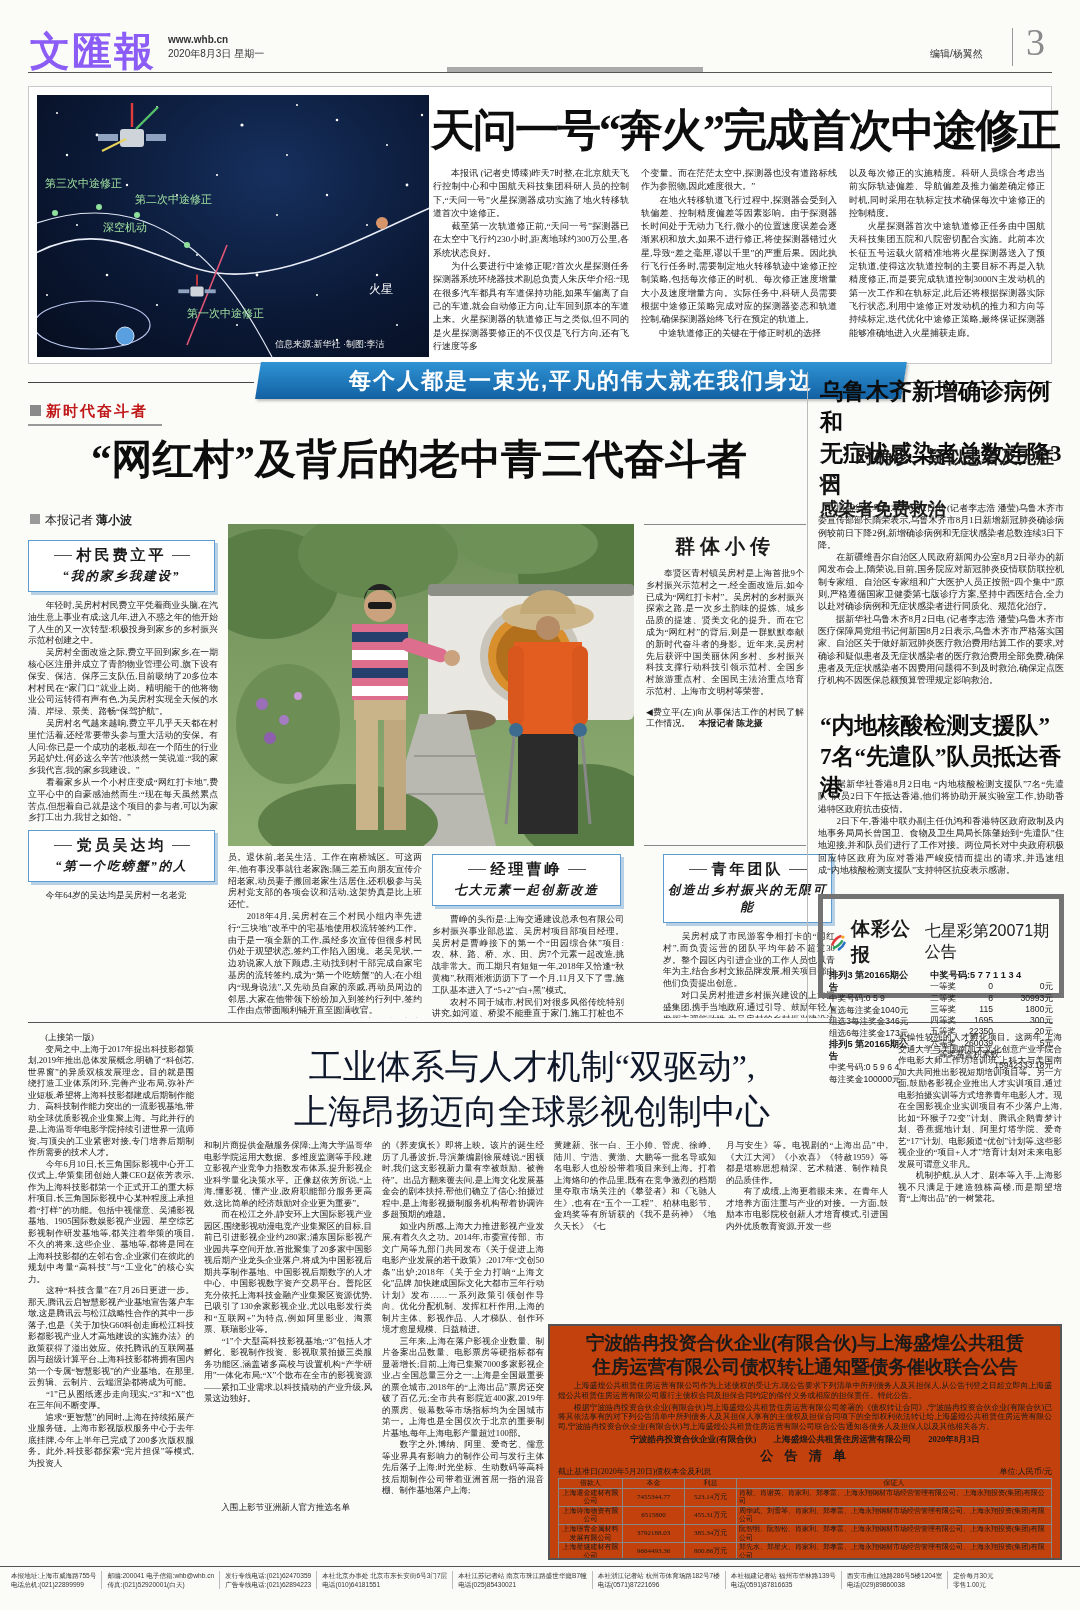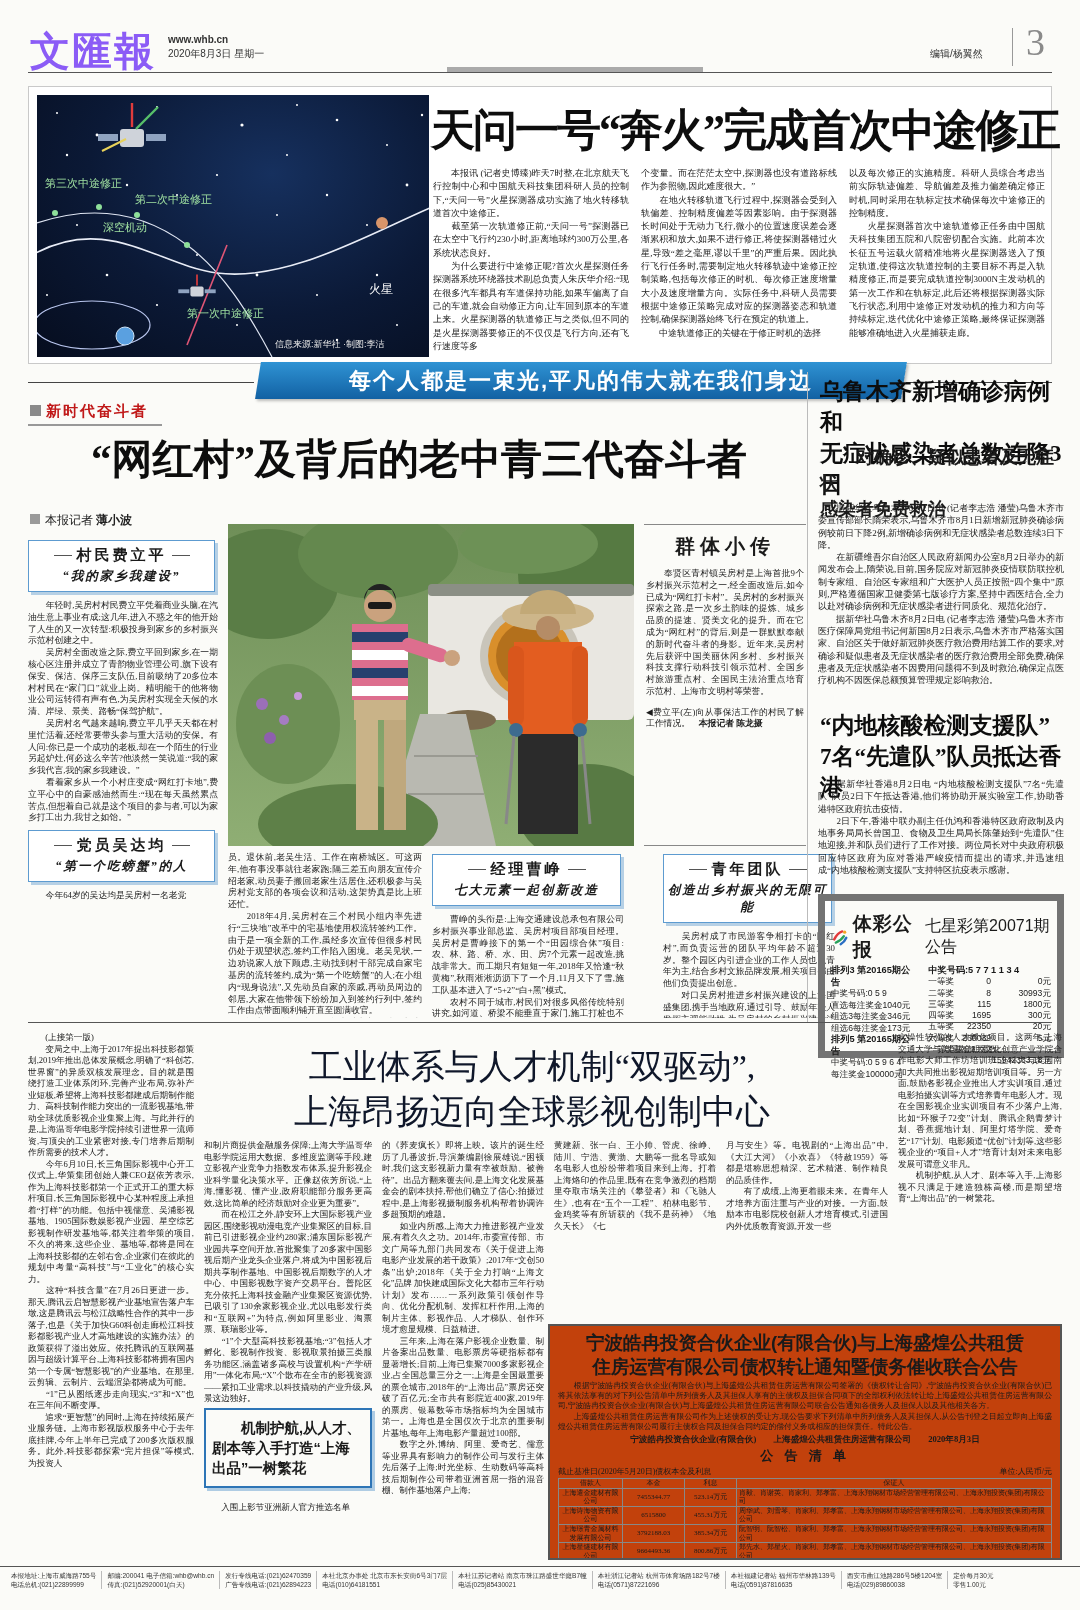--- a/index.html
+++ b/index.html
@@ -58,21 +58,21 @@
   .fbox .t2 { font-size:12.5px; font-weight:700; font-style:italic; letter-spacing:2px; margin-top:3px; }
   
   #right-divider { left:807px; top:372px; width:1px; height:650px; background:#bbb; }
   .rtitle { left:820px; width:242px; font-size:23px; font-weight:900; line-height:31px; white-space:pre-line; color:#0d0d0d; }
   #r1-title { top:376px; }
   #r1-sub { left:820px; top:444px; width:242px; font-size:18px; font-weight:700; line-height:26px; white-space:pre-line; }
   #r1-body { left:818px; top:502px; width:246px; height:202px; font-size:9px; line-height:12.3px; }
   #r2-title { top:710px; }
   #r2-body { left:818px; top:778px; width:246px; height:110px; font-size:9px; line-height:12.3px; }
   
-  #lottery { left:818px; top:894px; width:246px; height:164px; border:7px solid #737373; padding:10px 6px; font-family:"Liberation Sans",sans-serif; }
+  #lottery { left:818px; top:894px; width:246px; height:104px; border:5px solid #737373; padding:17px 6px; font-family:"Liberation Sans",sans-serif; }
   #lot-head { display:flex; align-items:center; gap:4px; }
   #lot-title { font-size:19px; font-weight:900; letter-spacing:1px; }
   #lot-cols { display:flex; gap:14px; margin-top:2px; }
   #lot-left { width:104px; font-size:8.6px; line-height:11.5px; }
   #lot-left .lb { font-weight:900; font-size:9.2px; }
   #lot-right { flex:1; font-size:8.6px; line-height:11.3px; }
   #lot-right .lb { font-weight:900; font-size:9.2px; }
   .lot-row { display:flex; }
   .lot-row span:nth-child(1){ width:34px; }
   .lot-row span:nth-child(2){ flex:1; text-align:right; padding-right:8px; }
@@ -393,37 +393,36 @@
 　　变局之中,上海于2017年提出科技影都策划,2019年推出总体发展概念,明确了“科创芯,世界窗”的异质双核发展理念。目的就是围绕打造工业体系闭环,完善产业布局,弥补产业短板,希望将上海科技影都建成后期制作能力、高科技制作能力突出的一流影视基地,带动全球优质影视企业集聚上海。与此并行的是,上海温哥华电影学院持续引进世界一流师资,与顶尖的工业紧密对接,专门培养后期制作所需要的技术人才。
 　　今年6月10日,长三角国际影视中心开工仪式上,华策集团创始人兼CEO赵依芳表示,作为上海科技影都第一个正式开工的重大标杆项目,长三角国际影视中心某种程度上承担着“打样”的功能。包括中视儒意、吴浦影视基地、1905国际数娱影视产业园、星空综艺影视制作研发基地等,都关注着华策的项目,不久的将来,这些企业、基地等,都将是同在上海科技影都的左邻右舍,企业家们在彼此的规划中考量“高科技”与“工业化”的核心实力。
 　　这种“科技含量”在7月26日更进一步。那天,腾讯云启智慧影视产业基地宣告落户车墩,这是腾讯云与松江战略性合作的其中一步落子,也是《关于加快G60科创走廊松江科技影都影视产业人才高地建设的实施办法》的政策获得了溢出效应。依托腾讯的互联网基因与超级计算平台,上海科技影都将拥有国内第一个专属“智慧影视”的产业基地。在那里,云剪辑、云制片、云端渲染都将成为可能。
 　　“1”已从图纸逐步走向现实,“3”和“X”也在三年间不断变厚。
 　　追求“更智慧”的同时,上海在持续拓展产业服务链。上海市影视版权服务中心于去年底挂牌,今年上半年已完成了200多次版权服务。此外,科技影都探索“完片担保”等模式,为投资人</div>
   <div class="abs" id="bot-headline" style="white-space:pre-line;">工业体系与人才机制“双驱动”,
 上海昂扬迈向全球影视创制中心</div>
   <div class="abs bt botbody" id="bot-col2">和制片商提供金融服务保障;上海大学温哥华电影学院运用大数据、多维度监测等手段,建立影视产业竞争力指数发布体系,提升影视企业科学量化决策水平。正像赵依芳所说,“上海,懂影视、懂产业,政府职能部分服务更高效,这比简单的经济鼓励对企业更为重要”。
 　　而在松江之外,静安环上大国际影视产业园区,围绕影视动漫电竞产业集聚区的目标,目前已引进影视企业约280家;浦东国际影视产业园共享空间开放,首批聚集了20多家中国影视后期产业龙头企业落户,将成为中国影视后期共享制作基地、中国影视后期数字的人才中心、中国影视数字资产交易平台。普陀区充分依托上海科技金融产业集聚区资源优势,已吸引了130余家影视企业,尤以电影发行类和“互联网+”为特点,例如阿里影业、淘票票、联瑞影业等。
 　　“1”个大型高科技影视基地;“3”包括人才孵化、影视制作投资、影视取景拍摄三类服务功能区,涵盖诸多高校与设置机构“产学研用”一体化布局;“X”个散布在全市的影视资源——紧扣工业需求,以科技撬动的产业升级,风景这边独好。</div>
-  <div class="abs" id="pullquote">　　机制护航,从人才、剧本等入手打造“上海出品”一树繁花</div>
   <div class="abs bt botbody" id="bot-col2-tail">　　入围上影节亚洲新人官方推选名单</div>
   <div class="abs bt botbody" id="bot-col3">的《荞麦疯长》即将上映。该片的诞生经历了几番波折,导演兼编剧徐展雄说,“困顿时,我们这支影视新力量有幸被鼓励、被善待”。出品方翻来覆去间,是上海文化发展基金会的剧本扶持,帮他们确立了信心;拍摄过程中,是上海影视摄制服务机构帮着协调许多超预期的难题。
 　　如业内所感,上海大力推进影视产业发展,有着久久之功。2014年,市委宣传部、市文广局等九部门共同发布《关于促进上海电影产业发展的若干政策》;2017年“文创50条”出炉;2018年《关于全力打响“上海文化”品牌 加快建成国际文化大都市三年行动计划》发布……一系列政策引领创作导向、优化分配机制、发挥杠杆作用,上海的制片主体、影视作品、人才梯队、创作环境才愈显规模、日益精进。
 　　三年来,上海在落户影视企业数量、制片备案出品数量、电影票房等硬指标都有显著增长;目前,上海已集聚7000多家影视企业,占全国总量三分之一;上海是全国最重要的票仓城市,2018年的“上海出品”票房还突破了百亿元;全市共有影院近400家,2019年的票房、银幕数等市场指标均为全国城市第一。上海也是全国仅次于北京的重要制片基地,每年上海电影产量超过100部。
 　　数字之外,博纳、阿里、爱奇艺、儒意等业界具有影响力的制作公司与发行主体先后落子上海;时光坐标、生动数码等高科技后期制作公司带着亚洲首屈一指的混音棚、制作基地落户上海;</div>
   <div class="abs bt botbody" id="bot-col4">黄建新、张一白、王小帅、管虎、徐峥、陆川、宁浩、黄渤、大鹏等一批名导或知名电影人也纷纷带着项目来到上海。打着上海烙印的作品里,既有在竞争激烈的档期里夺取市场关注的《攀登者》和《飞驰人生》,也有在“五个一工程”、柏林电影节、金鸡奖等有所斩获的《我不是药神》《地久天长》《七</div>
   <div class="abs bt botbody" id="bot-col5">月与安生》等。电视剧的“上海出品”中,《大江大河》《小欢喜》《特赦1959》等都是堪称思想精深、艺术精湛、制作精良的品质佳作。
 　　有了成绩,上海更着眼未来。在青年人才培养方面注重与产业的对接。一方面,鼓励本市电影院校创新人才培育模式,引进国内外优质教育资源,开发一些</div>
   <div class="abs bt botbody" id="bot-col6">实操性较强的人才孵化项目。这两年,上海交通大学与美国南加大文化创意产业学院合作电影大师工作坊培训班,上科大与美国南加大共同推出影视短期培训项目等。另一方面,鼓励各影视企业推出人才实训项目,通过电影拍摄实训等方式培养青年电影人才。现在全国影视企业实训项目有不少落户上海,比如“环猴子72变”计划、腾讯企鹅青梦计划、香蕉掘地计划、阿里灯塔学院、爱奇艺“17”计划、电影频道“优创”计划等,这些影视企业的“项目+人才”培育计划对未来电影发展可谓意义非凡。
 　　机制护航,从人才、剧本等入手,上海影视不只满足于建造独栋高楼,而是期望培育“上海出品”的一树繁花。</div>
 
   <div class="abs" id="notice">
     <div id="notice-title">宁波皓冉投资合伙企业(有限合伙)与上海盛煌公共租赁
 住房运营有限公司债权转让通知暨债务催收联合公告</div>
+    <div class="notice-p">　　上海盛煌公共租赁住房运营有限公司作为上述债权的受让方,现公告要求下列清单中所列债务人及其担保人,从公告刊登之日起立即向上海盛煌公共租赁住房运营有限公司履行主债权合同及担保合同约定的偿付义务或相应的担保责任。特此公告。</div>
     <div class="notice-p">　　根据宁波皓冉投资合伙企业(有限合伙)与上海盛煌公共租赁住房运营有限公司签署的《债权转让合同》,宁波皓冉投资合伙企业(有限合伙)已将其依法享有的对下列公告清单中所列债务人及其担保人享有的主债权及担保合同项下的全部权利依法转让给上海盛煌公共租赁住房运营有限公司,宁波皓冉投资合伙企业(有限合伙)与上海盛煌公共租赁住房运营有限公司联合公告通知各债务人及担保人以及其他相关各方。</div>
-    <div class="notice-p">　　上海盛煌公共租赁住房运营有限公司作为上述债权的受让方,现公告要求下列清单中所列债务人及其担保人,从公告刊登之日起立即向上海盛煌公共租赁住房运营有限公司履行主债权合同及担保合同约定的偿付义务或相应的担保责任。特此公告。</div>
     <div id="notice-sign">宁波皓冉投资合伙企业(有限合伙)　　上海盛煌公共租赁住房运营有限公司　　2020年8月3日</div>
     <div id="notice-list-title">公 告 清 单</div>
     <div id="notice-meta">
       <span>截止基准日(2020年5月20日)债权本金及利息</span>
       <span>单位:人民币/元</span>
     </div>
     <table>
       <colgroup>
           <col class="c1">
           <col class="c2">

